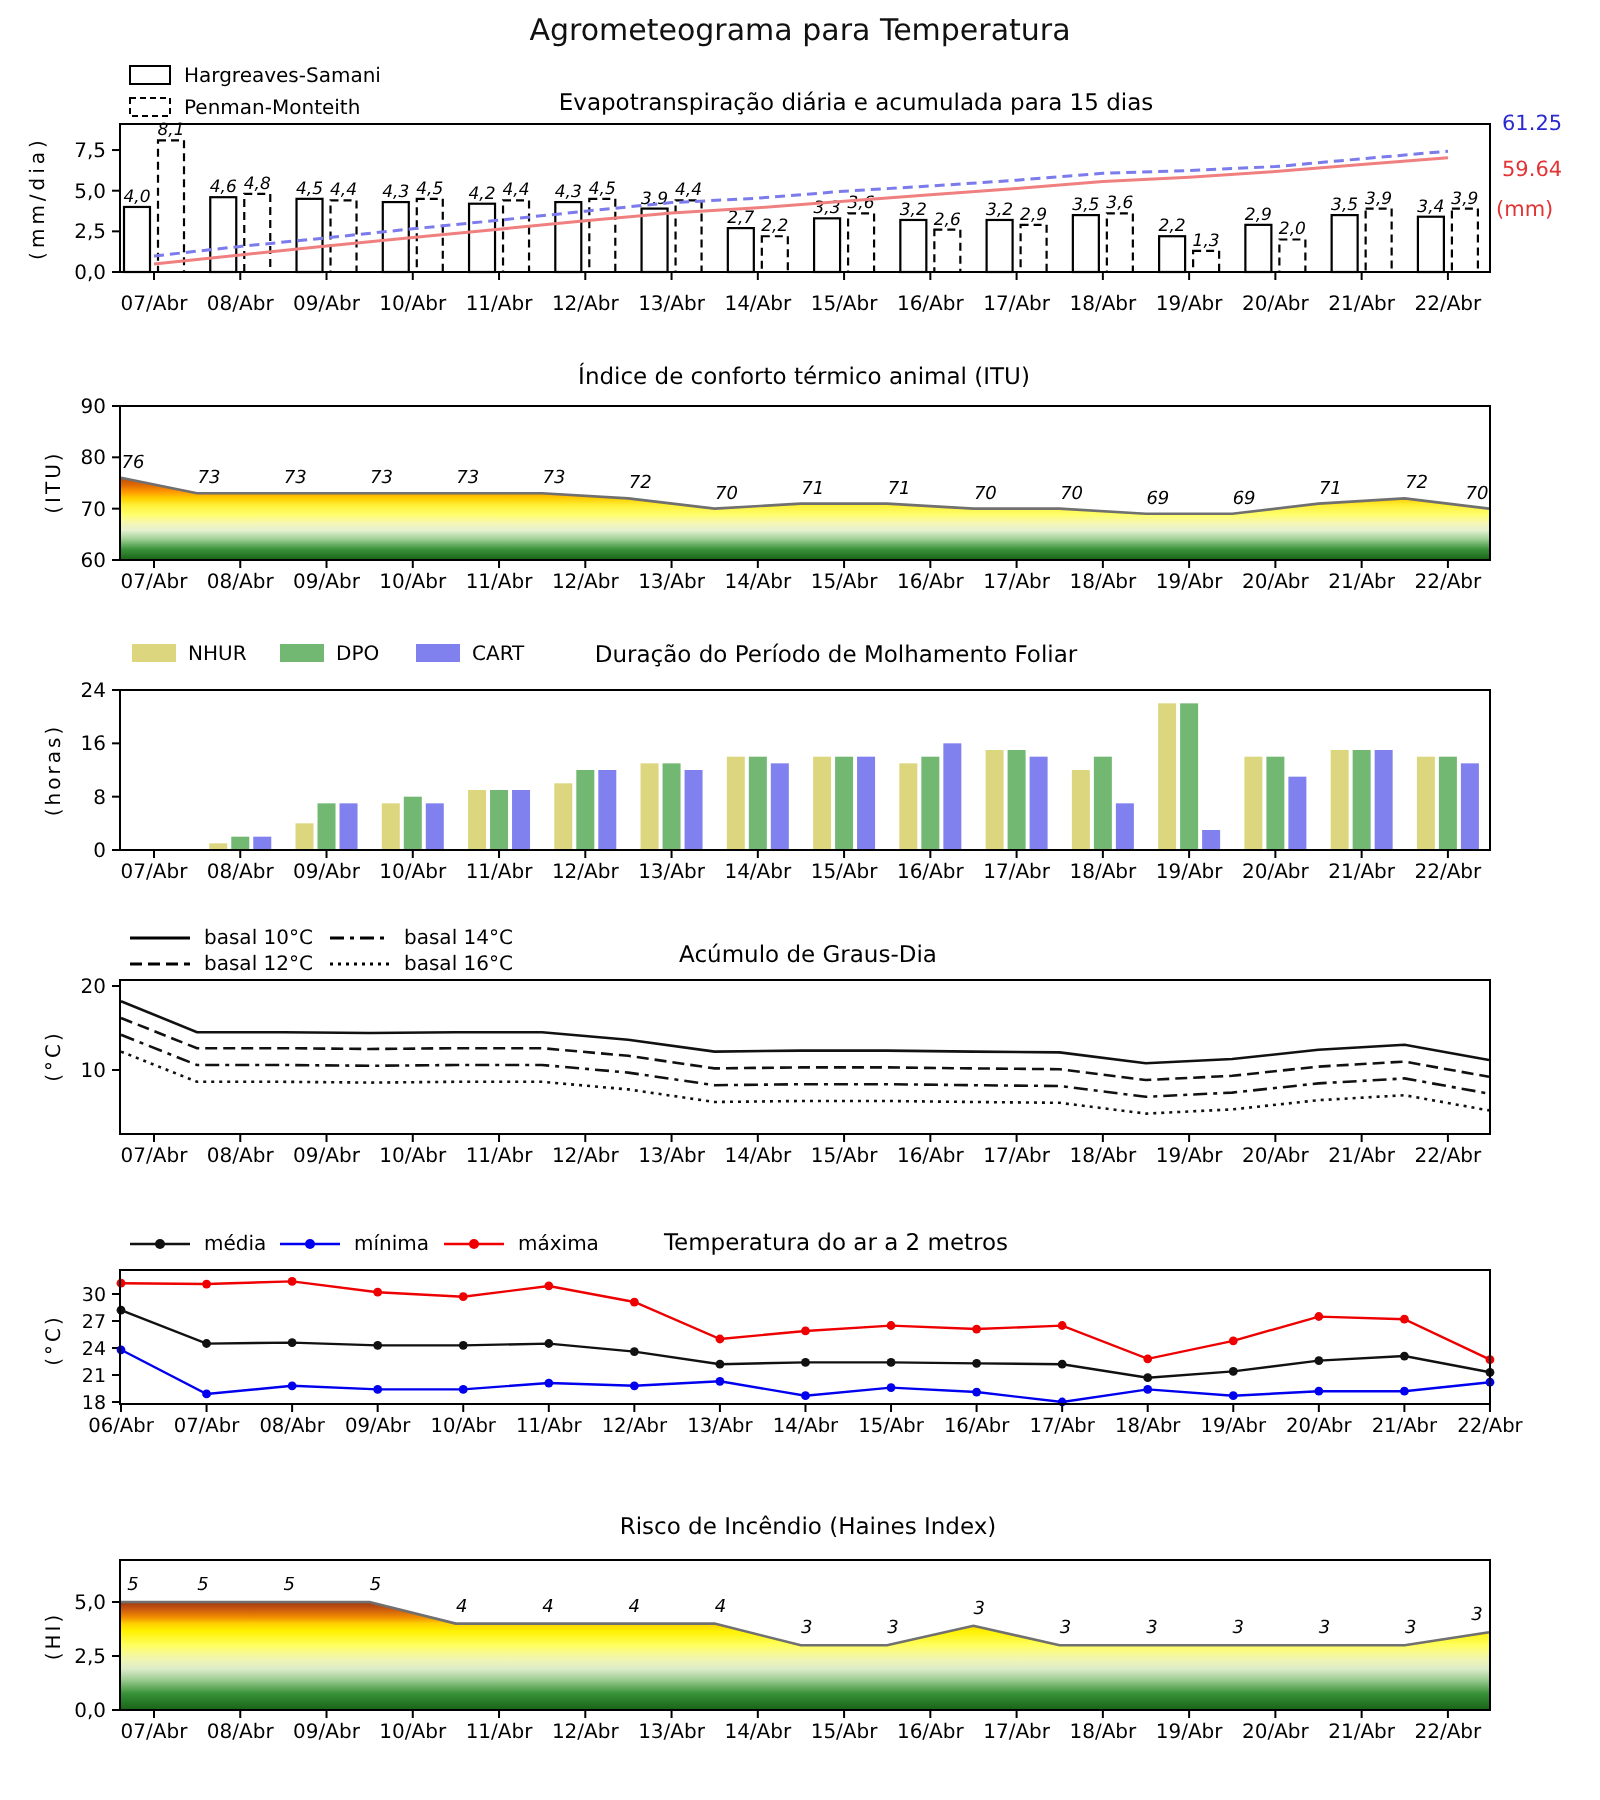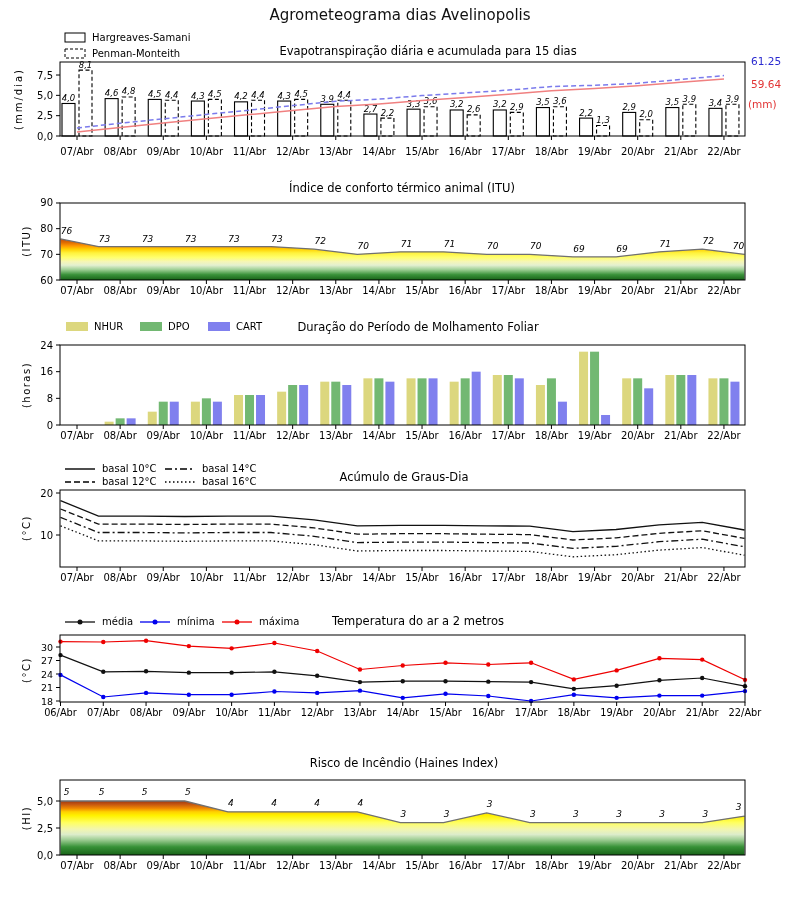--- a/index.html
+++ b/index.html
@@ -12,21 +12,21 @@
   #svg-itu{top:175px;}
   #svg-molhamento{top:315px;}
   #svg-grausdia{top:450px;}
   #svg-temperatura{top:590px;}
   #svg-haines{top:740px;}
 </style>
 </head>
 <body>
 
 <div class="canvas">
-  <div class="page-title">Agrometeograma dias Avelinopolis</div>
+  <div class="page-title">Agrometeograma para Temperatura</div>
   <svg id="svg-evapo" width="800" height="147">
       <rect x="65" y="5" width="20" height="9" fill="#fff" stroke="#000"></rect>
       <text x="92" y="13" font-size="10" text-anchor="start" fill="#000">Hargreaves-Samani</text>
       <rect x="65" y="21" width="20" height="9" fill="#fff" stroke="#000" stroke-dasharray="3,2"></rect>
       <text x="92" y="29" font-size="10" text-anchor="start" fill="#000">Penman-Monteith</text>
       <text x="428" y="27" font-size="11.5" text-anchor="middle" fill="#000">Evapotranspiração diária e acumulada para 15 dias</text>
       <text x="22" y="71" font-size="10" text-anchor="middle" fill="#000" letter-spacing="2" transform="rotate(-90 22 71)">(mm/dia)</text>
       <g>
         <line x1="56" y1="108" x2="60" y2="108" stroke="#000" stroke-width="1"></line>
         <text x="53" y="111.5" font-size="10" text-anchor="end" fill="#000">0,0</text>

